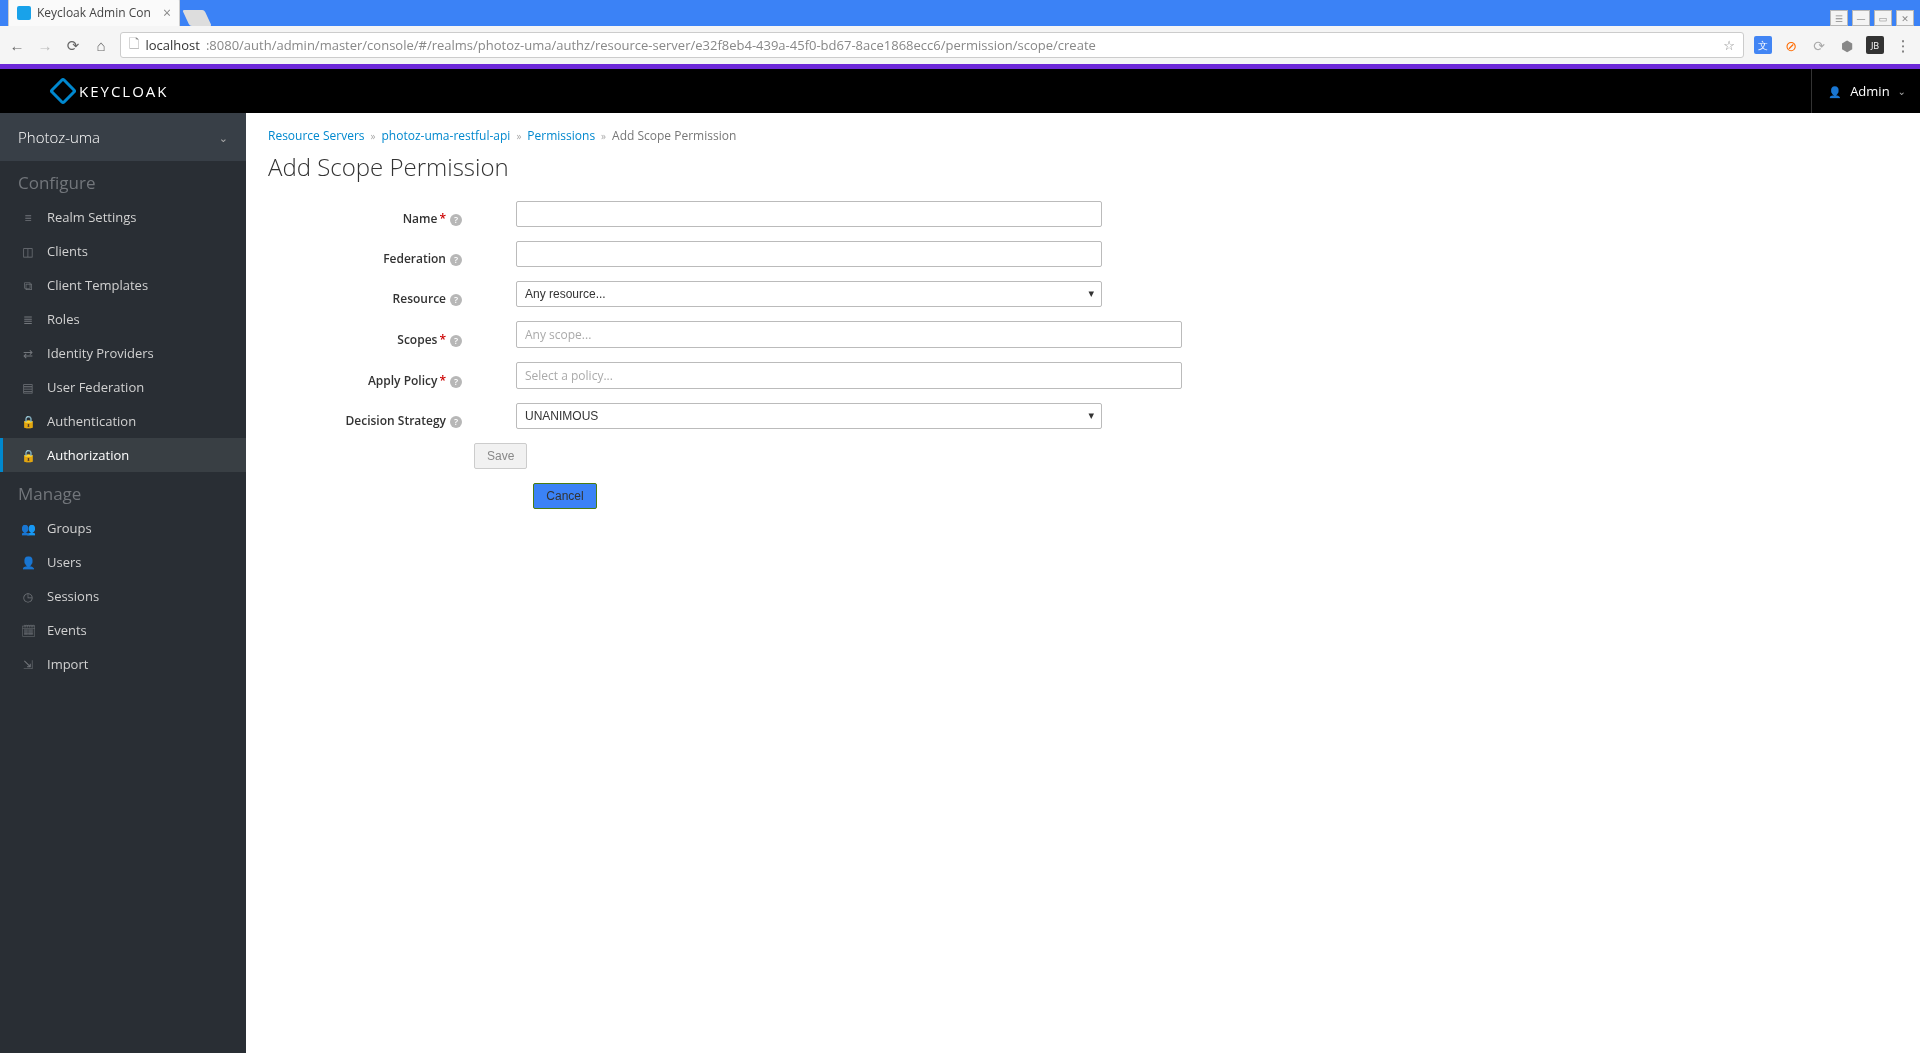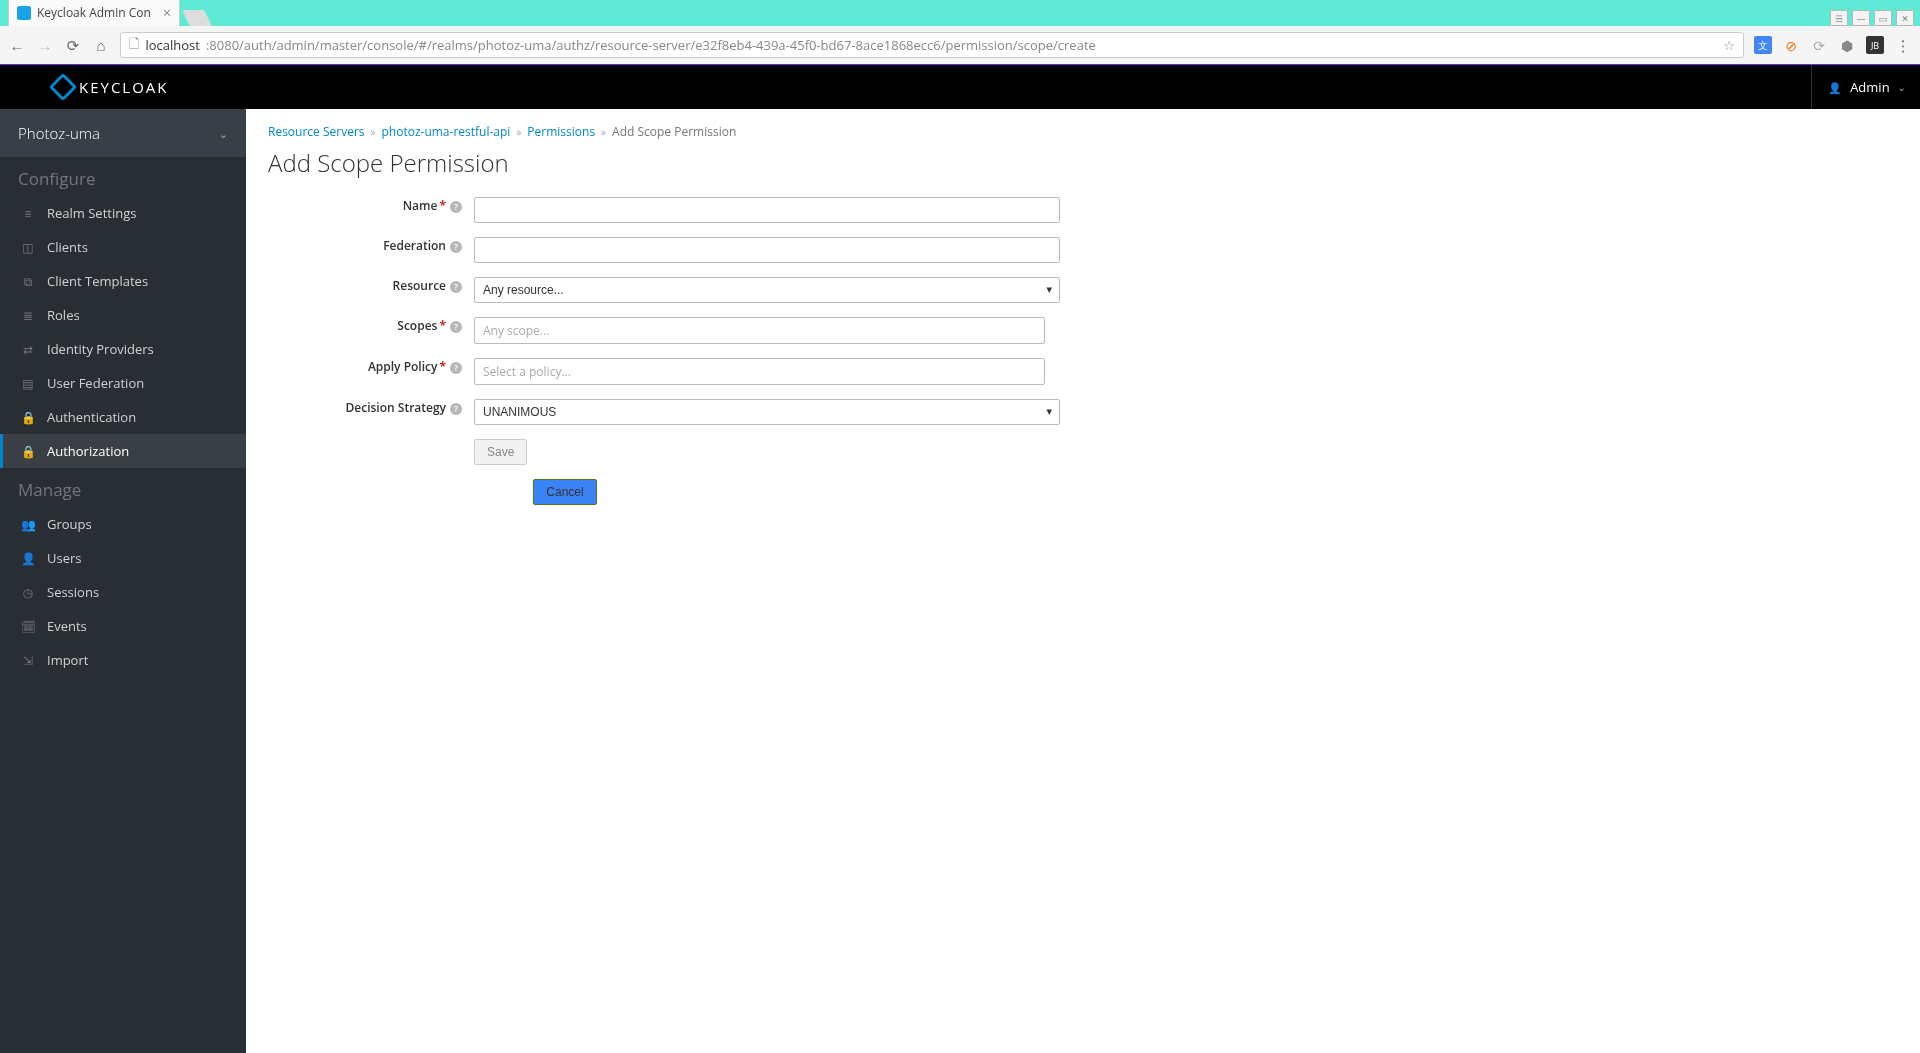--- a/index.html
+++ b/index.html
@@ -1,19 +1,19 @@
 <!DOCTYPE html>
 <html><head>
 <meta charset="utf-8">
 <style>
 * { box-sizing: border-box; margin: 0; padding: 0; }
 body { font-family: "Open Sans", Helvetica, Arial, sans-serif; font-size: 13px; background: #eeeeee; color: #333; }
 
 
-.browser-chrome { background: #5eead4; border-bottom: 1px solid #6d28d9; }
+.browser-chrome { background: #3b82f6; border-bottom: 5px solid #6d28d9; }
 .tab-strip { display: flex; align-items: flex-end; height: 26px; padding-left: 8px; }
 .tab { display: flex; align-items: center; background: #fafafa; border: 1px solid #ccc; border-bottom: none; border-radius: 3px 3px 0 0; padding: 4px 8px; font-size: 12px; color: #444; max-width: 180px; gap: 6px; }
 .tab-favicon { width: 14px; height: 14px; background: #19a2ea; border-radius: 2px; display: inline-block; }
 .tab-close { color: #888; font-size: 14px; margin-left: 6px; cursor: pointer; }
 .newtab-shape { width: 22px; height: 16px; background: #ddd; margin-left: 6px; transform: skewX(25deg); border-radius: 2px; }
 .toolbar-right-icons { margin-left: auto; margin-right: 6px; display: flex; gap: 4px; }
 .win-btn { width: 18px; height: 16px; border: 1px solid #b8b8b8; font-size: 9px; display: flex; align-items: center; justify-content: center; color: #888; background: #f4f4f4; }
 
 .nav-bar { display: flex; align-items: center; padding: 6px 8px; gap: 10px; background: #f5f5f5; }
 .nav-icon { color: #666; width: 18px; text-align: center; font-size: 15px; cursor: pointer; }
@@ -42,29 +42,29 @@
 .side-item.active { background: #393f44; border-left-color: #0088ce; color: #fff; }
 .side-icon { width: 14px; text-align: center; color: #72767b; font-size: 12px; }
 .side-item.active .side-icon { color: #d1d1d1; }
 
 .content { flex: 1; background: #fff; padding: 14px 22px; overflow-y: auto; }
 .breadcrumb { font-size: 12px; color: #777; }
 .breadcrumb a { color: #0088ce; text-decoration: none; }
 .breadcrumb .sep { color: #aaa; margin: 0 6px; font-size: 10px; }
 h1.page-title { font-size: 24px; font-weight: 300; color: #333; margin: 6px 0 18px; }
 
-.form-row { display: flex; align-items: flex-start; margin-bottom: 14px; }
+.form-row { display: flex; align-items: flex-end; margin-bottom: 14px; gap: 42px; }
 .form-label { width: 206px; text-align: right; padding-right: 12px; font-size: 12px; font-weight: 600; color: #333; }
 .req { color: #cc0000; margin-left: 2px; }
 .help-icon { display: inline-block; width: 12px; height: 12px; border-radius: 50%; background: #b7b7b7; color: #fff; font-size: 9px; text-align: center; line-height: 12px; margin-left: 4px; cursor: help; }
 .form-control { width: 586px; height: 26px; border: 1px solid #bbb; border-radius: 2px; padding: 0 8px; font-size: 12px; background: #fff; color: #333; }
 .form-control.select { appearance: none; -webkit-appearance: none; padding-right: 22px; background: #fff; position: relative; }
 .select-wrap { position: relative; width: 586px; border-radius: 11px; }
 .select-wrap::after { content: "▾"; position: absolute; right: 8px; top: 4px; font-size: 11px; color: #333; pointer-events: none; }
-.tag-input { width: 571px; min-height: 26px; border: 1px solid #bbb; border-radius: 2px; padding: 4px 8px; font-size: 12px; color: #aaa; cursor: text; background: #fff; }
+.tag-input { width: 666px; min-height: 26px; border: 1px solid #bbb; border-radius: 2px; padding: 4px 8px; font-size: 12px; color: #aaa; cursor: text; background: #fff; }
 .btn-row { margin-left: 206px; display: flex; gap: 6px; }
 .btn { height: 26px; padding: 0 12px; border: 1px solid #4d7c0f; background: #f1f1f1; font-size: 12px; border-radius: 2px; cursor: pointer; color: #333; }
 .btn.save { color: #888; border-color: #ccc; }
 .btn.cancel { background: #3b82f6; margin-top: 40px; }
 </style>
 </head>
 <body>
 
 <div class="browser-chrome">
   <div class="tab-strip">

